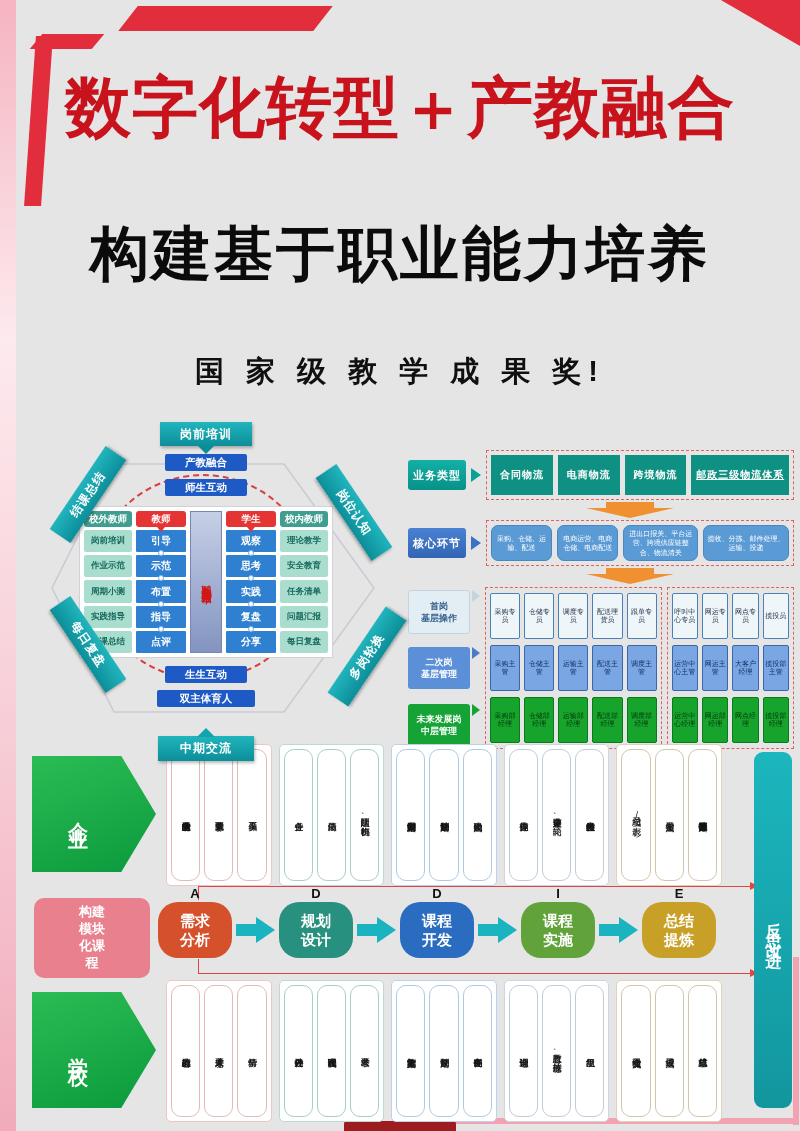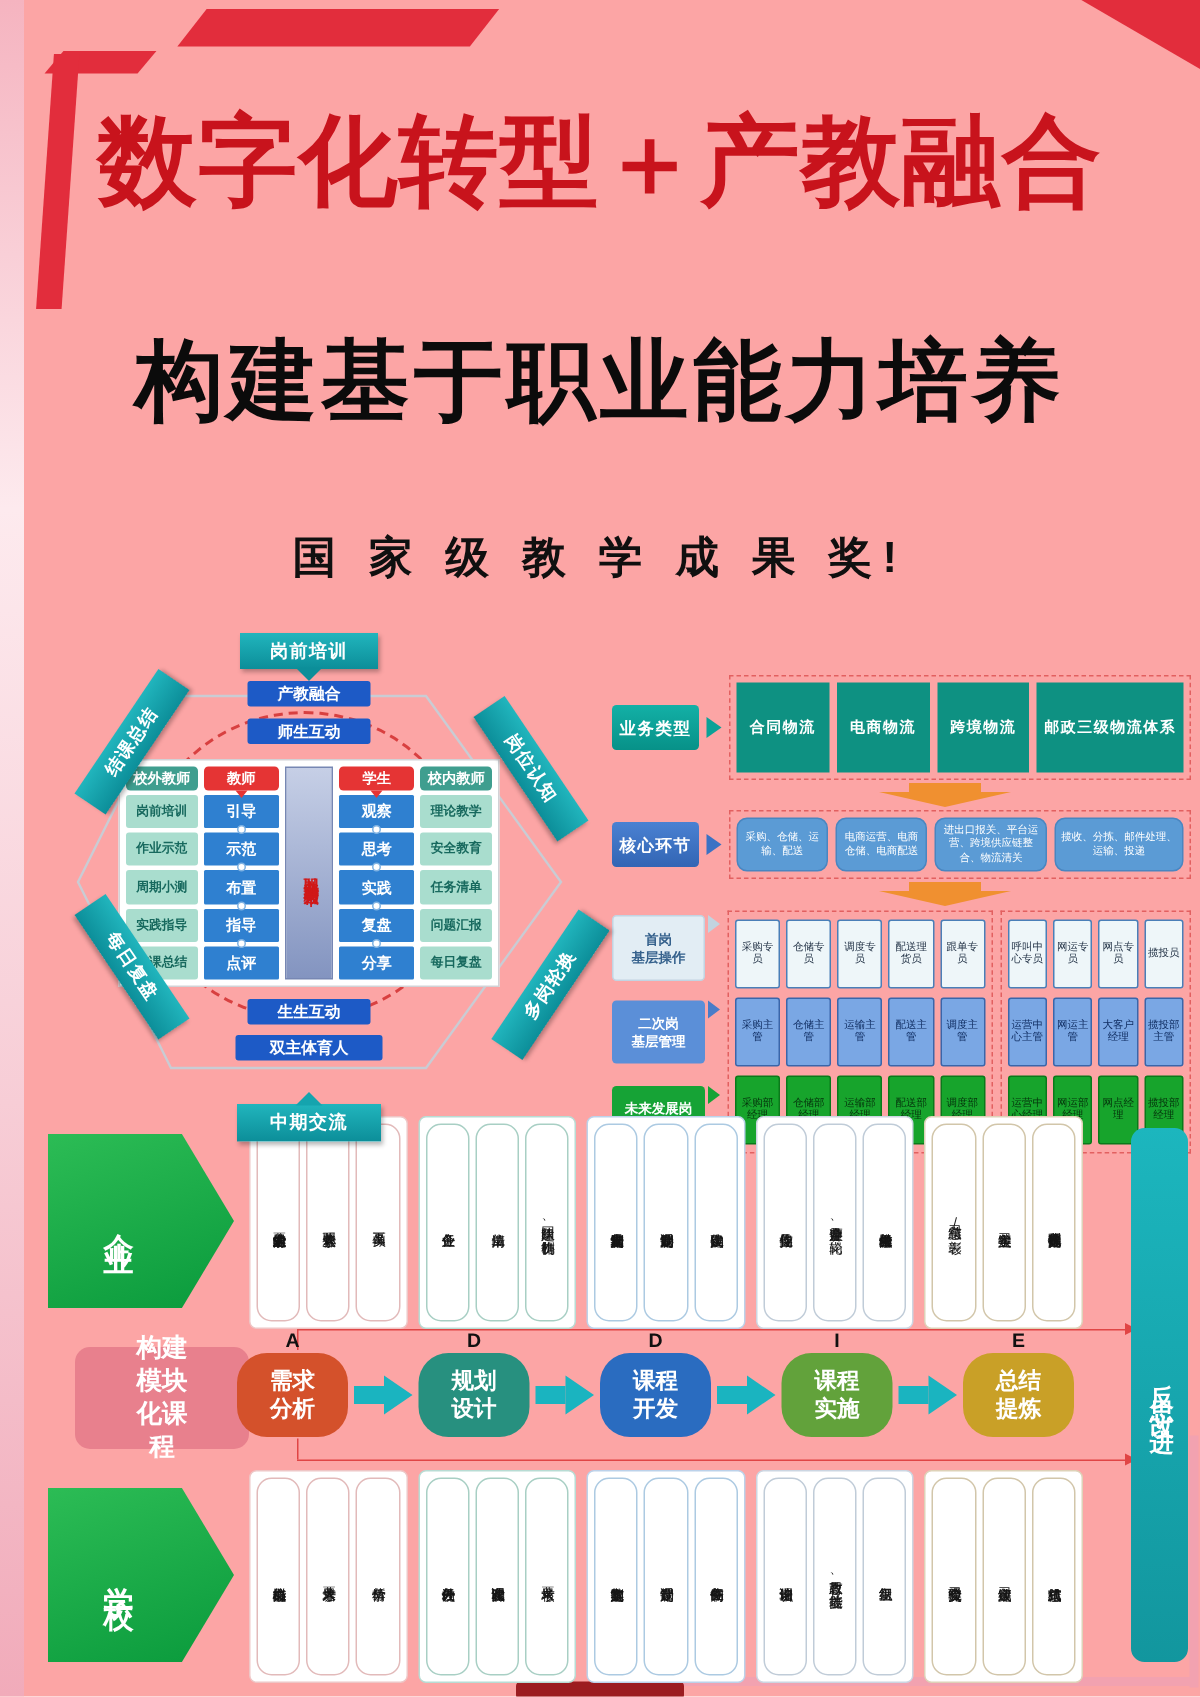--- a/index.html
+++ b/index.html
@@ -1,17 +1,17 @@
 <!DOCTYPE html>
 <html><head>
 <meta charset="utf-8">
 <style>
   html,body{margin:0;padding:0;background:#ffffff;}
   body{width:800px;height:1131px;position:relative;font-family:"Liberation Sans",sans-serif;overflow:hidden;}
-  .poster{position:absolute;inset:0;background:#fca5a5;}
+  .poster{position:absolute;inset:0;background:#e5e5e5;}
 
   
   .strip-left{position:absolute;left:0;top:0;width:16px;height:100%;
     background:linear-gradient(180deg,#f5b4c0,#fdeaee 30%,#f7cdd6 65%,#f1abba);}
   .deco-topbar{position:absolute;left:128px;top:6px;width:195px;height:25px;background:#e22d3c;transform:skewX(-38deg);}
   .deco-left-bracket{position:absolute;left:30px;top:36px;width:17px;height:170px;background:#e22d3c;transform:skewX(-4deg);}
   .deco-left-joint{position:absolute;left:36px;top:34px;width:62px;height:15px;background:#e22d3c;transform:skewX(-40deg);}
   .deco-corner-tr{position:absolute;right:0;top:0;width:92px;height:46px;background:#e22d3c;
     clip-path:polygon(14% 0,100% 0,100% 100%);}
   .pink-l-v{position:absolute;right:1px;top:957px;width:6px;height:168px;background:#f2a2b0;}
@@ -79,22 +79,22 @@
   .frow{display:flex;align-items:center;gap:5px;}
   .flabel{flex:0 0 58px;height:30px;border-radius:3px;color:#fff;font-weight:bold;font-size:11px;
     display:flex;align-items:center;justify-content:center;letter-spacing:1px;}
   .l-teal{background:linear-gradient(180deg,#13b0a6,#079188);}
   .l-blue{background:linear-gradient(180deg,#4a81d2,#3265b4);}
   .farrow{width:0;height:0;border-top:7px solid transparent;border-bottom:7px solid transparent;}
   .fa-teal{border-left:10px solid #0aa197;}
   .fa-blue{border-left:10px solid #3b72c4;}
   .fdash{flex:1;border:1.5px dashed #e26060;padding:4px;display:flex;gap:5px;min-width:0;}
   .biz-box{flex:1;background:#0e9182;color:#fff;font-weight:bold;font-size:10px;display:flex;
-    align-items:center;justify-content:center;padding:23px 1px;letter-spacing:1px;text-align:right;}
-  .fdash.row1 .biz-box:nth-child(4){flex:1.6;}
+    align-items:center;justify-content:center;padding:13px 1px;letter-spacing:1px;text-align:right;}
+  .fdash.row1 .biz-box:nth-child(4){flex:1.6;text-decoration:underline;}
   .core-box{flex:1;background:#5b9bd5;border:1px solid #4a86c0;border-radius:7px;color:#fff;font-size:7px;
     line-height:1.35;padding:3px 2px;display:flex;align-items:center;justify-content:center;text-align:center;}
   .fdash.row2 .core-box:nth-child(3){flex:1.25;}
   .fdash.row2 .core-box:nth-child(4){flex:1.45;}
   .oarrow{height:16px;position:relative;margin:2px 0;}
   .oarrow .stem{position:absolute;left:198px;top:0;width:48px;height:6px;background:#f09030;}
   .oarrow .head{position:absolute;left:178px;top:6px;width:0;height:0;
     border-left:44px solid transparent;border-right:44px solid transparent;border-top:10px solid #f09030;}
   .jobs{display:flex;gap:5px;height:162px;margin-top:3px;}
   .jlabels{flex:0 0 72px;display:flex;flex-direction:column;justify-content:space-between;padding:3px 0;}
@@ -134,23 +134,23 @@
   .bgroup{flex:1;display:flex;gap:4px;background:#fff;border:1.4px solid var(--bc,#ddd);border-radius:5px;
     padding:4px;min-width:0;}
   .bgroup:nth-child(1){--bc:#eec6c6;--bc2:#e2baba;}
   .bgroup:nth-child(2){--bc:#b8dcd4;--bc2:#a8cfc4;}
   .bgroup:nth-child(3){--bc:#bcd2ea;--bc2:#accae2;}
   .bgroup:nth-child(4){--bc:#ccd6e2;--bc2:#c0ccd8;}
   .bgroup:nth-child(5){--bc:#ded2b8;--bc2:#d2c6aa;}
   .vbox{flex:1;border:1px solid var(--bc2,#ccc);border-radius:10px;background:#fff;color:#151515;
     font-size:9px;line-height:1.05;display:flex;align-items:center;justify-content:center;
     text-align:center;padding:3px 0;min-width:0;letter-spacing:0;}
-  .mod-box{position:absolute;left:6px;top:158px;width:116px;height:68px;background:#e8808d;border-radius:10px;
-    color:#fff;font-weight:bold;font-size:17px;line-height:1.3;display:flex;align-items:center;
-    justify-content:center;text-align:center;padding:4px 40px;box-sizing:border-box;margin-left:16px;}
+  .mod-box{position:absolute;left:6px;top:158px;width:116px;height:80px;background:#e8808d;border-radius:10px;
+    color:#fff;font-weight:bold;font-size:13px;line-height:1.3;display:flex;align-items:center;
+    justify-content:center;text-align:center;padding:4px 40px;box-sizing:border-box;}
   .stages{position:absolute;left:130px;right:80px;top:152px;height:76px;display:flex;
     align-items:center;justify-content:space-between;}
   .stage{width:74px;position:relative;}
   .stage .letter{position:absolute;top:-16px;left:0;right:0;text-align:center;font-weight:900;
     font-size:13px;color:#111;}
   .sbox{height:56px;border-radius:20px;color:#fff;font-weight:900;font-size:15px;line-height:1.3;
     display:flex;align-items:center;justify-content:center;text-align:center;padding:0 20px;
     box-sizing:border-box;width:74px;}
   .s1{background:#d4512b;}.s2{background:#27907f;}.s3{background:#2a6cc0;}.s4{background:#62a23b;}.s5{background:#c9a027;}
   .tarrow{position:relative;width:44px;height:26px;flex:0 0 44px;}

